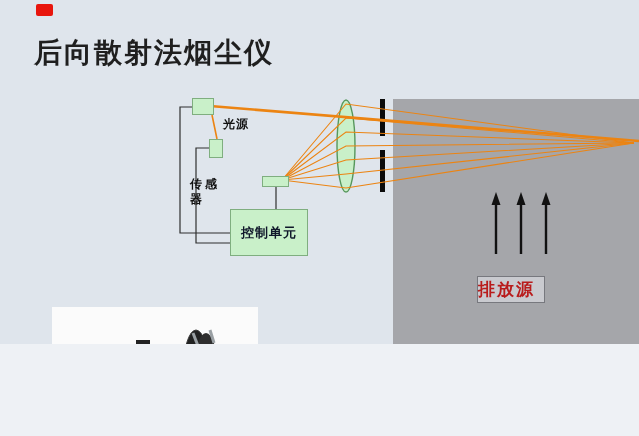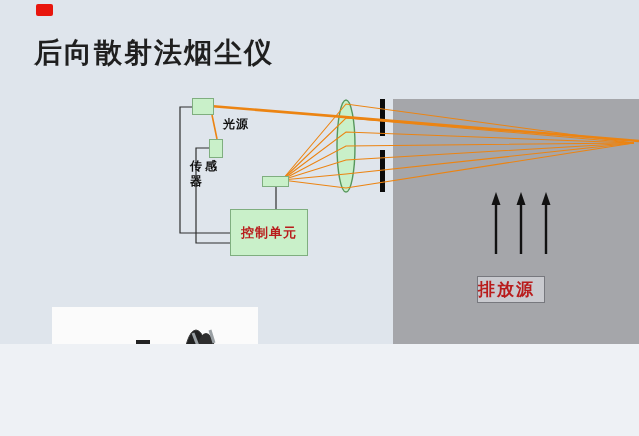--- a/index.html
+++ b/index.html
@@ -8,24 +8,24 @@
   .red-tag{position:absolute;left:36px;top:4px;width:17px;height:12px;background:#e8150d;border-radius:2px;}
   .title{position:absolute;left:34px;top:34px;margin:0;font-family:"Liberation Serif",serif;
          font-size:28px;font-weight:bold;color:#1f1f1f;letter-spacing:2px;}
   .duct{position:absolute;left:393px;top:99px;width:246px;height:249px;background:#a5a6aa;}
   .overlay{position:absolute;left:0;top:0;}
   .comp{position:absolute;background:#c9f0c9;border:1px solid #7fae7f;box-sizing:border-box;}
   .box-source{left:192px;top:98px;width:22px;height:17px;}
   .box-sensor{left:209px;top:139px;width:14px;height:19px;}
   .box-detector{left:262px;top:176px;width:27px;height:11px;}
   .box-control{left:230px;top:209px;width:78px;height:47px;display:flex;align-items:center;justify-content:center;
-               font-weight:bold;font-size:13px;color:#b91c1c;font-family:"Liberation Serif",serif;letter-spacing:1px;}
+               font-weight:bold;font-size:13px;color:#0f172a;font-family:"Liberation Serif",serif;letter-spacing:1px;}
   .lbl{position:absolute;font-weight:bold;font-size:12px;color:#101010;font-family:"Liberation Serif",serif;}
   .lbl-source{left:186px;top:116px;letter-spacing:1px;margin-left:37px;}
-  .lbl-sensor{left:190px;top:159px;line-height:15px;}
+  .lbl-sensor{left:190px;top:177px;line-height:15px;}
   .emission{position:absolute;left:477px;top:276px;width:68px;height:27px;background:#c9cacf;border:1px solid #77787e;
             display:flex;align-items:center;font-weight:bold;font-size:17px;color:#b91c1c;
             font-family:"Liberation Serif",serif;letter-spacing:2px;box-sizing:border-box;}
   .photo{position:absolute;left:52px;top:307px;width:206px;height:121px;background:#fbfbfb;}
 </style>
 </head>
 <body>
 
 <div class="stage">
 

